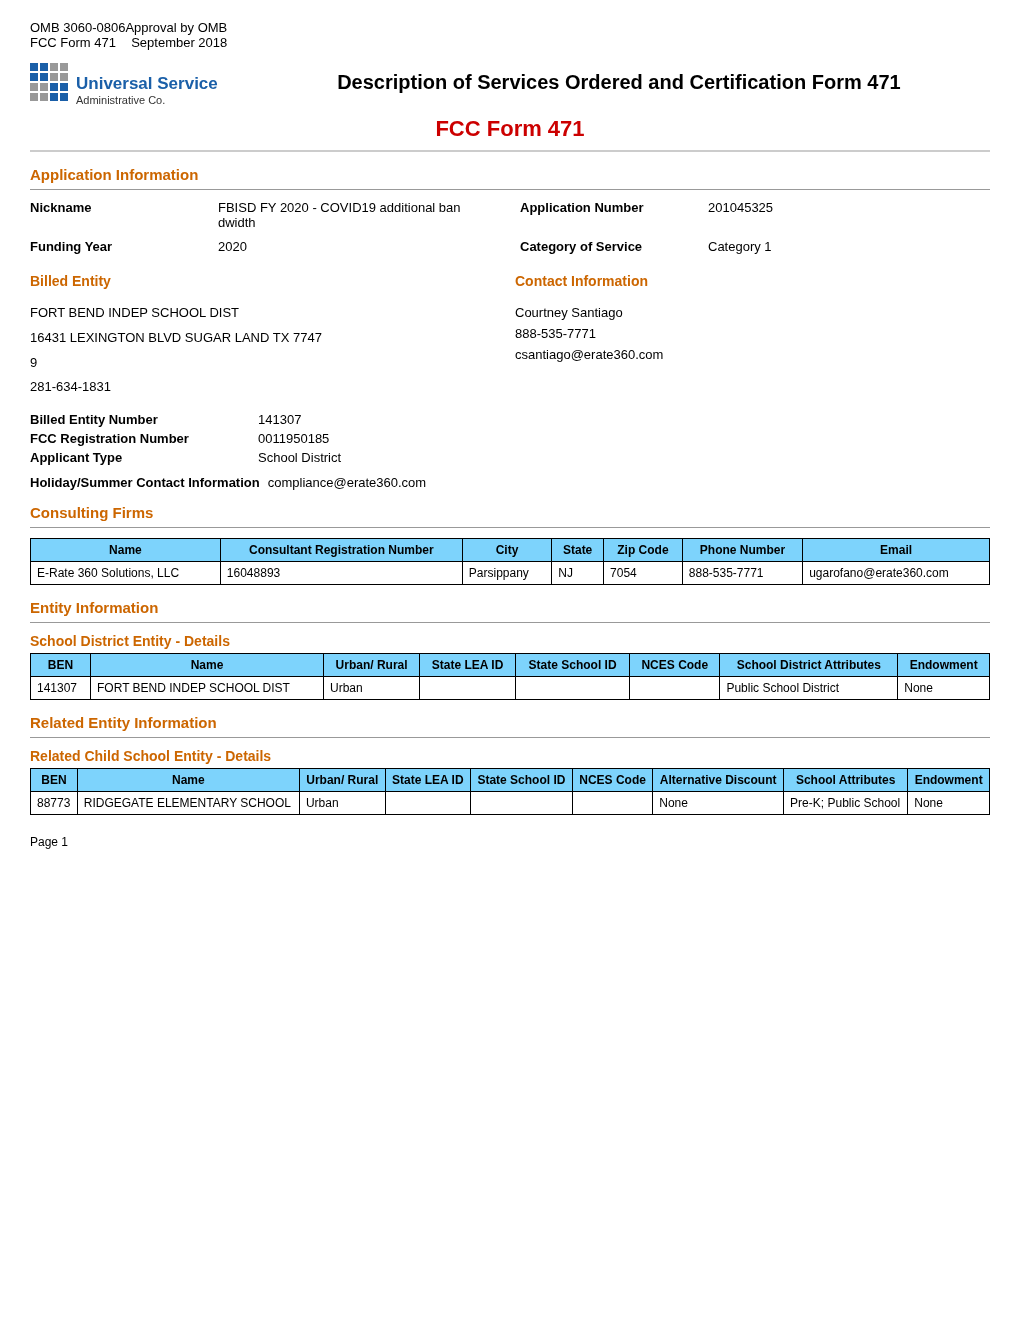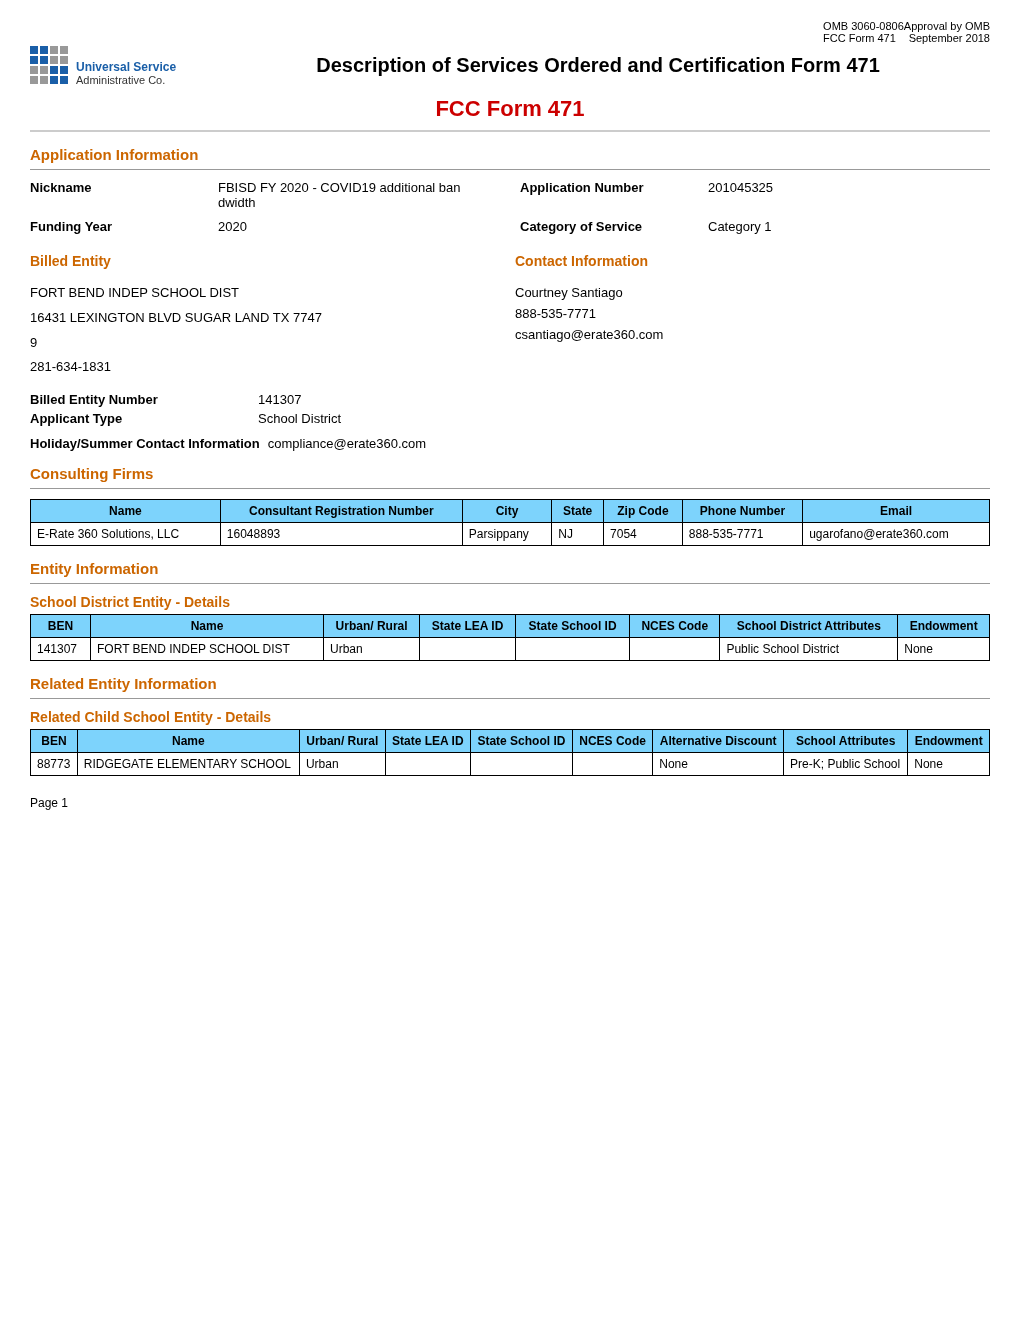--- a/index.html
+++ b/index.html
@@ -7,32 +7,32 @@
       font-family: Arial, sans-serif;
       font-size: 13px;
       background: #fff;
       color: #000;
       padding: 20px 30px;
       width: 1020px;
       min-height: 1320px;
     }
     .header-top {
       display: flex;
-      justify-content: flex-end;
-      font-size: 11px;
-      margin-bottom: 0;
+      justify-content: flex-start;
+      font-size: 13px;
+      margin-bottom: 8px;
     }
     .logo-title {
       display: flex;
       align-items: center;
       justify-content: center;
       margin-bottom: 10px;
     }
     .logo-text-usac {
-      font-size: 12px;
+      font-size: 17px;
       font-weight: bold;
       color: #1a5fa8;
       margin-top: 16px;
     }
     .logo-text-admin {
       font-size: 11px;
       color: #333;
     }
     .page-main-title {
       font-size: 20px;
@@ -250,20 +250,24 @@
     <div class="contact-info">Courtney Santiago</div>
     <div class="contact-info">888-535-7771</div>
     <div class="contact-info">csantiago@erate360.com</div>
   </div>
 </div>
 
 <div class="flat-info">
   <div class="flat-row">
     <span class="flat-label">Billed Entity Number</span>
     <span>141307</span>
+  </div>
+  <div class="flat-row">
+    <span class="flat-label">FCC Registration Number</span>
+    <span>0011950185</span>
   </div>
   <div class="flat-row">
     <span class="flat-label">Applicant Type</span>
     <span>School District</span>
   </div>
 </div>
 
 <div class="holiday-row">
   <span class="holiday-label">Holiday/Summer Contact Information</span>
   <span>compliance@erate360.com</span>

